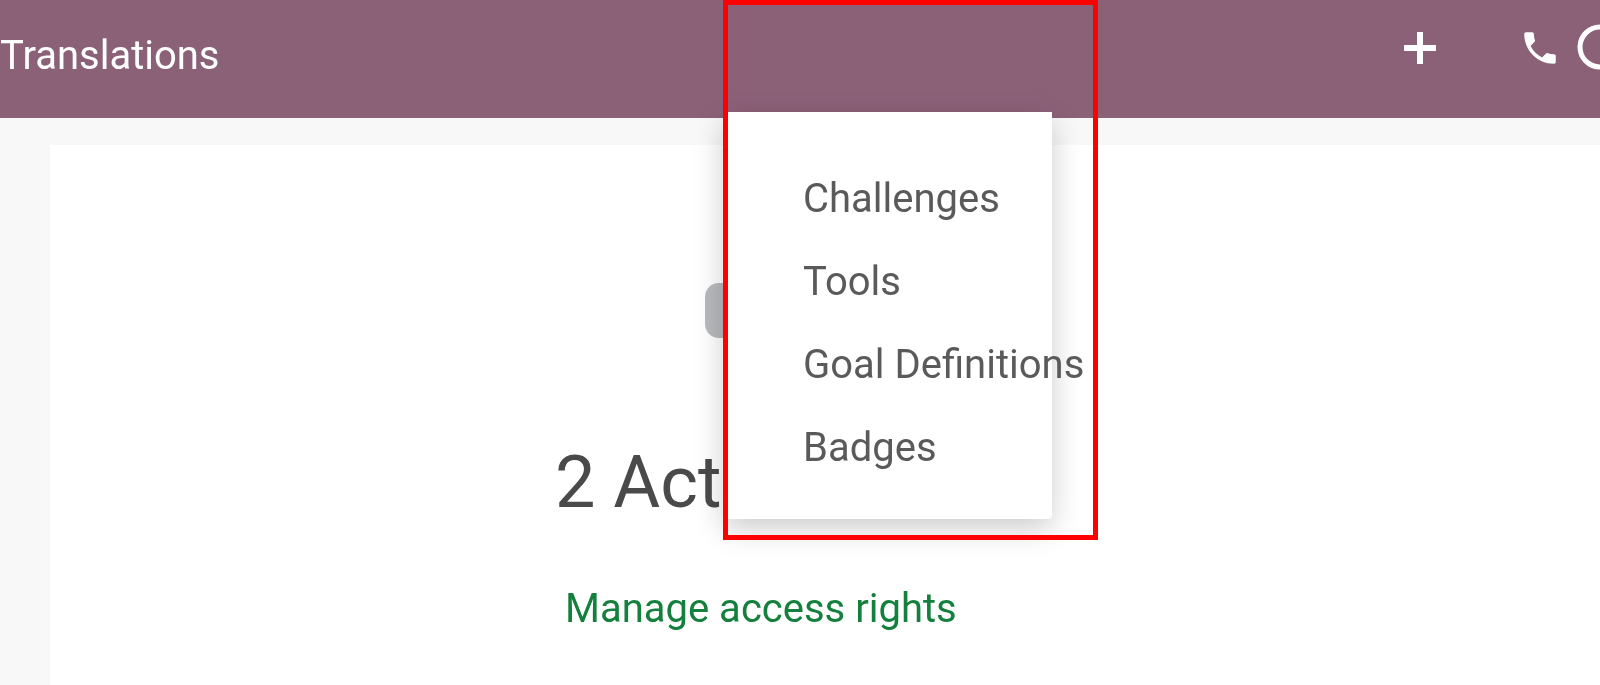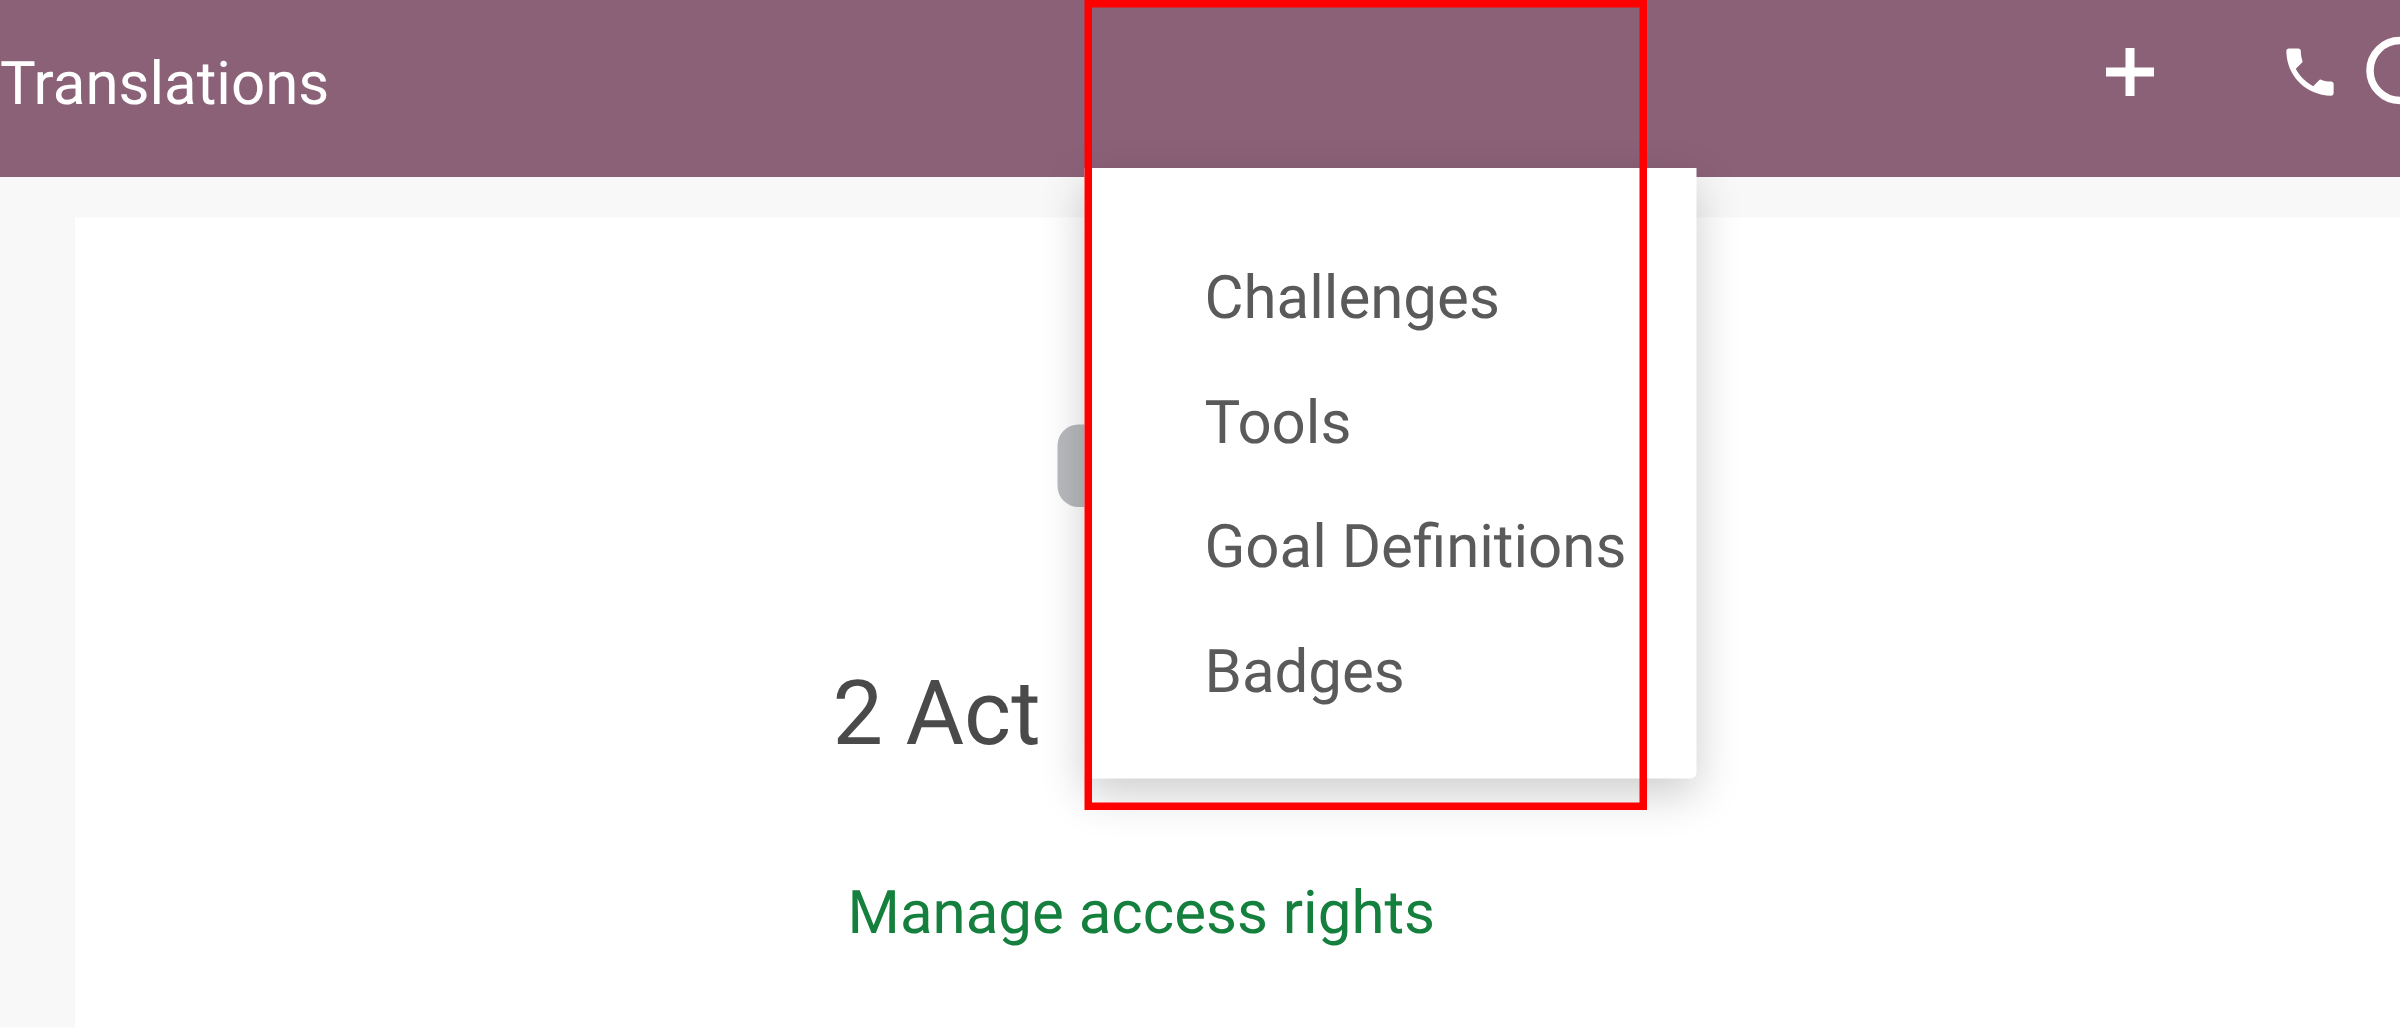--- a/index.html
+++ b/index.html
@@ -54,21 +54,21 @@
       display: flex;
       align-items: center;
       justify-content: center;
       cursor: pointer;
       height: 95px;
     }
     .dropdown {
       position: absolute;
       top: 112px;
       left: 723px;
-      width: 408px;
+      width: 329px;
       background: #fff;
       box-shadow: 0 10px 30px rgba(0,0,0,0.2);
       border-radius: 0 0 4px 4px;
       padding: 45px 0 30px 0;
       z-index: 100;
     }
     .dropdown-item {
       padding: 18px 60px 18px 80px;
       font-size: 40px;
       color: #5a5a5a;
@@ -99,21 +99,21 @@
       left: 655px;
       width: 30px;
       height: 55px;
       background: #b8babd;
       border-radius: 14px 0 0 14px;
     }
     .content-title {
       position: absolute;
       top: 295px;
       left: 505px;
-      font-size: 60px;
+      font-size: 72px;
       color: #4a4a4a;
       white-space: nowrap;
     }
     .manage-link {
       position: absolute;
       top: 440px;
       left: 515px;
       font-size: 40px;
       color: #15803d;
       cursor: pointer;

